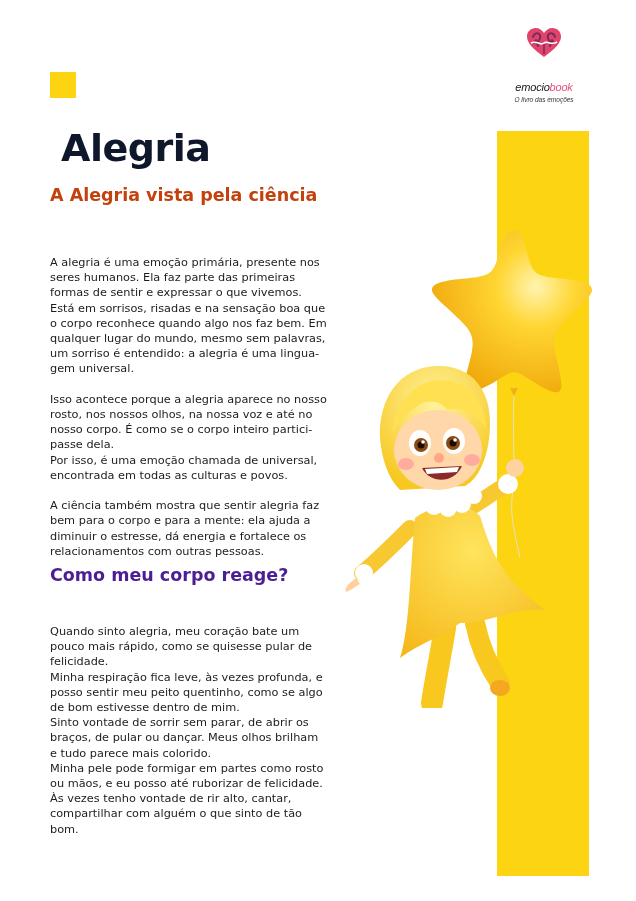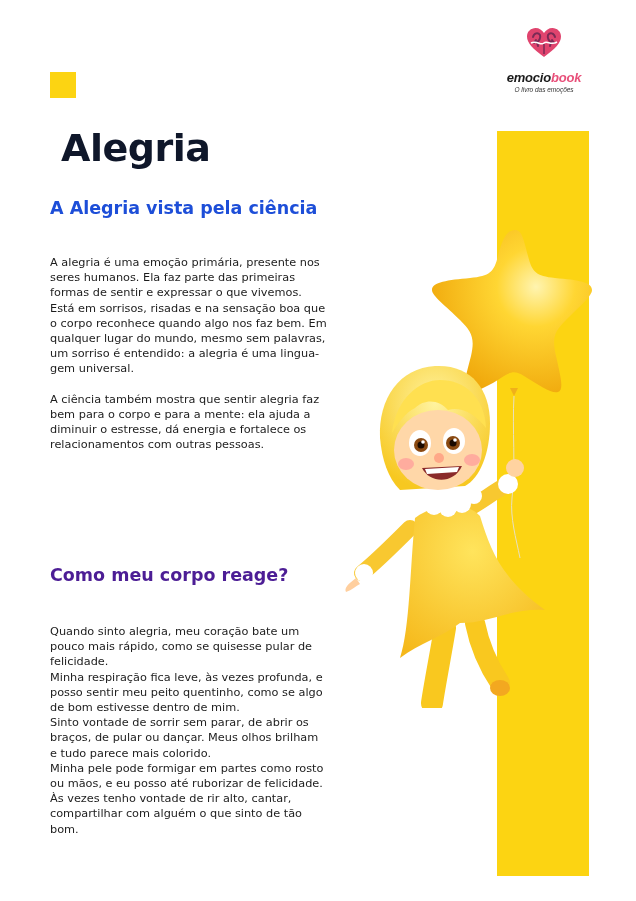--- a/index.html
+++ b/index.html
@@ -1,22 +1,22 @@
 <!DOCTYPE html>
 <html><head>
   <meta charset="utf-8">
   <style>
     html, body { margin: 0; padding: 0; background: #ffffff; }
     body { width: 636px; height: 901px; position: relative; overflow: hidden;
            font-family: "DejaVu Sans", "Liberation Sans", sans-serif; color: #1a1a1a; }
 
     .logo { position: absolute; left: 494px; top: 28px; width: 100px; text-align: center; }
     .logo-heart { width: 34px; height: 30px; margin: 0 auto; display: block; }
-    .logo-word { font-family: "Liberation Sans", sans-serif; font-weight: 700; font-style: italic;
-                 font-size: 13px; line-height: 15px; margin-top: 12px; letter-spacing: -0.2px; }
+    .logo-word { font-family: "Liberation Sans", sans-serif; font-weight: 400; font-style: italic;
+                 font-size: 11px; line-height: 15px; margin-top: 22px; letter-spacing: -0.2px; }
     .logo-word .w1 { color: #1a1a1a; }
     .logo-word .w2 { color: #e8507a; }
     .logo-tag { font-family: "Liberation Sans", sans-serif; font-style: italic; font-size: 6.5px;
                 color: #333; margin-top: 1px; }
 
     .accent-square { position: absolute; left: 50px; top: 72px; width: 26px; height: 26px; }
 
     .page-title { position: absolute; left: 49px; top: 112px; margin: 12px;
                   font-family: "DejaVu Sans", sans-serif; font-weight: 700;
                   font-size: 38px; letter-spacing: -0.5px; color: #0f172a; line-height: 48px; }
@@ -47,30 +47,36 @@
     <path d="M17 16 L 17 26" stroke="#7a2a55" stroke-width="1.5"></path>
   </svg>
   <div class="logo-word"><span class="w1">emocio</span><span class="w2">book</span></div>
   <div class="logo-tag">O livro das emoções</div>
 </div>
 
 <div class="accent-square" style="background:#fcd412;"></div>
 
 <h1 class="page-title">Alegria</h1>
 
-<h2 class="section-heading" style="top:197px; color:#1d4ed8;">A Alegria vista pela ciência</h2>
+<h2 class="section-heading" style="top:184px; color:#c2410c;">A Alegria vista pela ciência</h2>
 <div class="body-text" style="top:255px;">
   <p>A alegria é uma emoção primária, presente nos
 seres humanos. Ela faz parte das primeiras
 formas de sentir e expressar o que vivemos.
 Está em sorrisos, risadas e na sensação boa que
 o corpo reconhece quando algo nos faz bem. Em
 qualquer lugar do mundo, mesmo sem palavras,
 um sorriso é entendido: a alegria é uma lingua-
 gem universal.</p>
+  <p>Isso acontece porque a alegria aparece no nosso
+rosto, nos nossos olhos, na nossa voz e até no
+nosso corpo. É como se o corpo inteiro partici-
+passe dela.
+Por isso, é uma emoção chamada de universal,
+encontrada em todas as culturas e povos.</p>
   <p>A ciência também mostra que sentir alegria faz
 bem para o corpo e para a mente: ela ajuda a
 diminuir o estresse, dá energia e fortalece os
 relacionamentos com outras pessoas.</p>
 </div>
 
 <h2 class="section-heading" style="top:564px; color:#4c1d95;">Como meu corpo reage?</h2>
 <div class="body-text" style="top:624px;">
   <p>Quando sinto alegria, meu coração bate um
 pouco mais rápido, como se quisesse pular de

